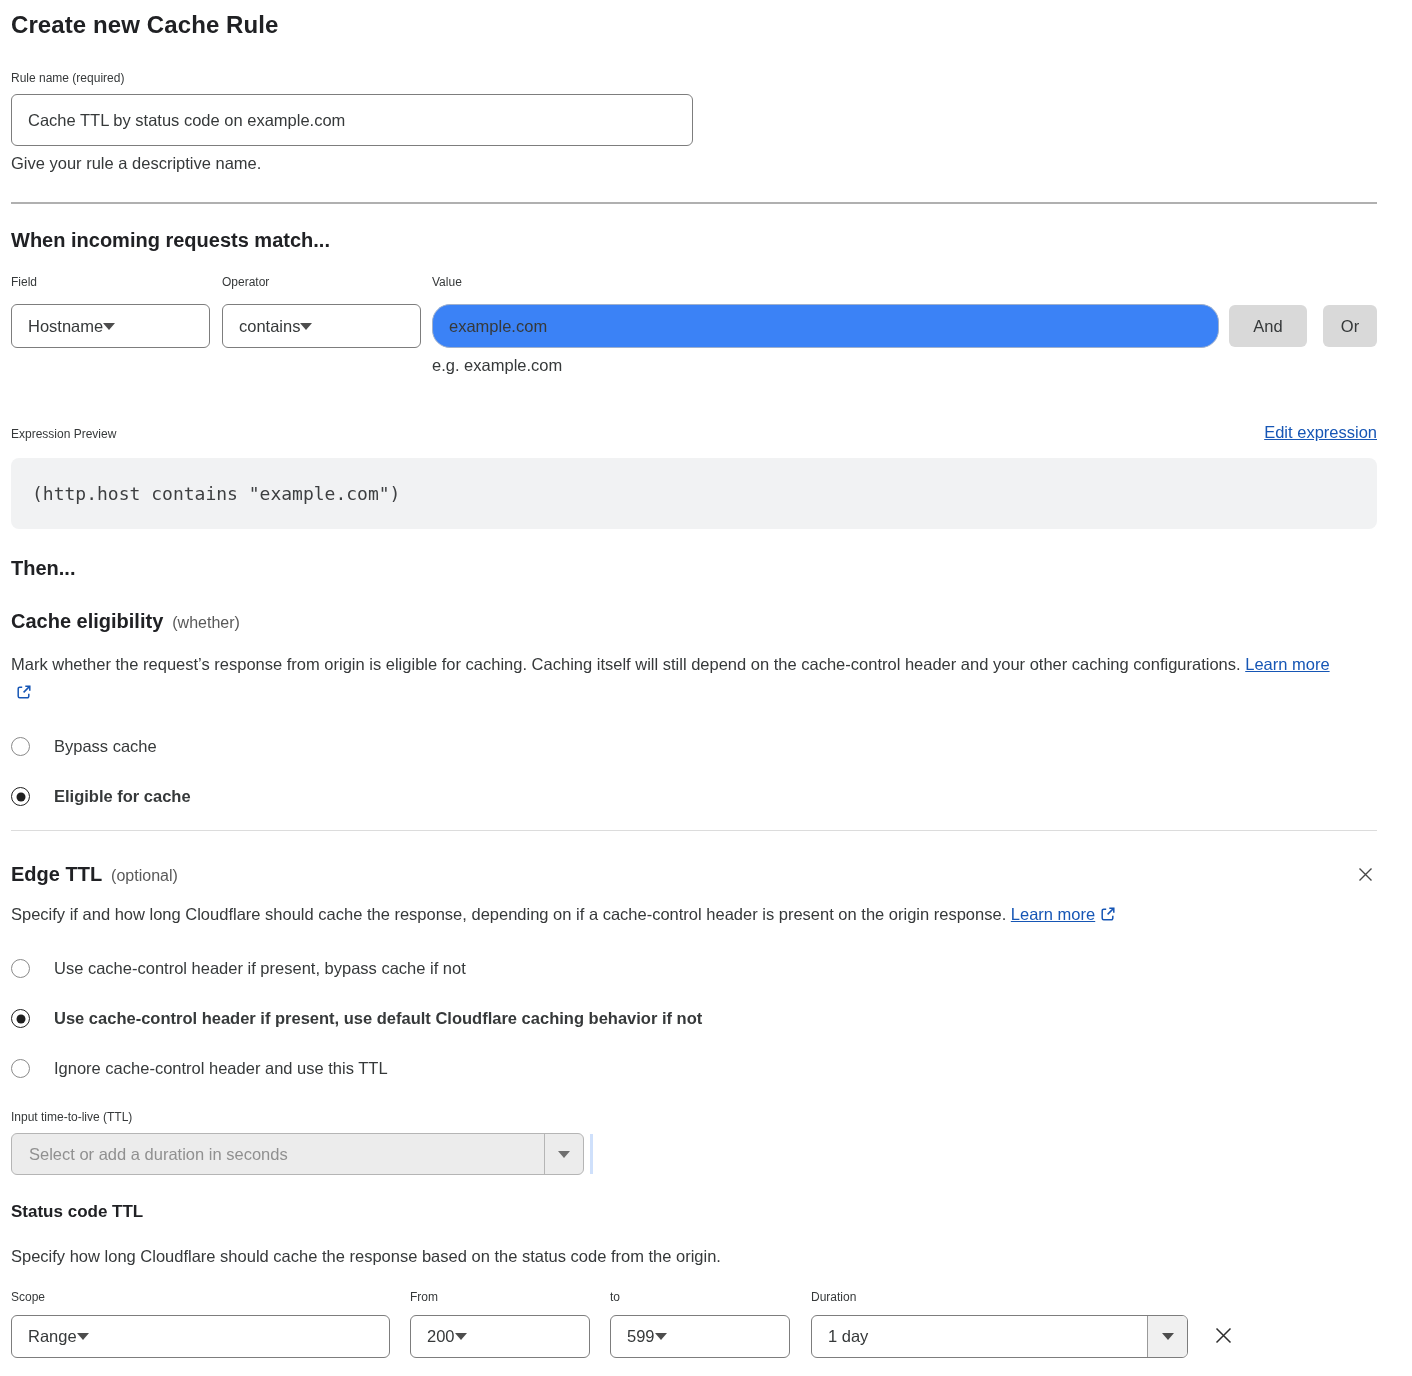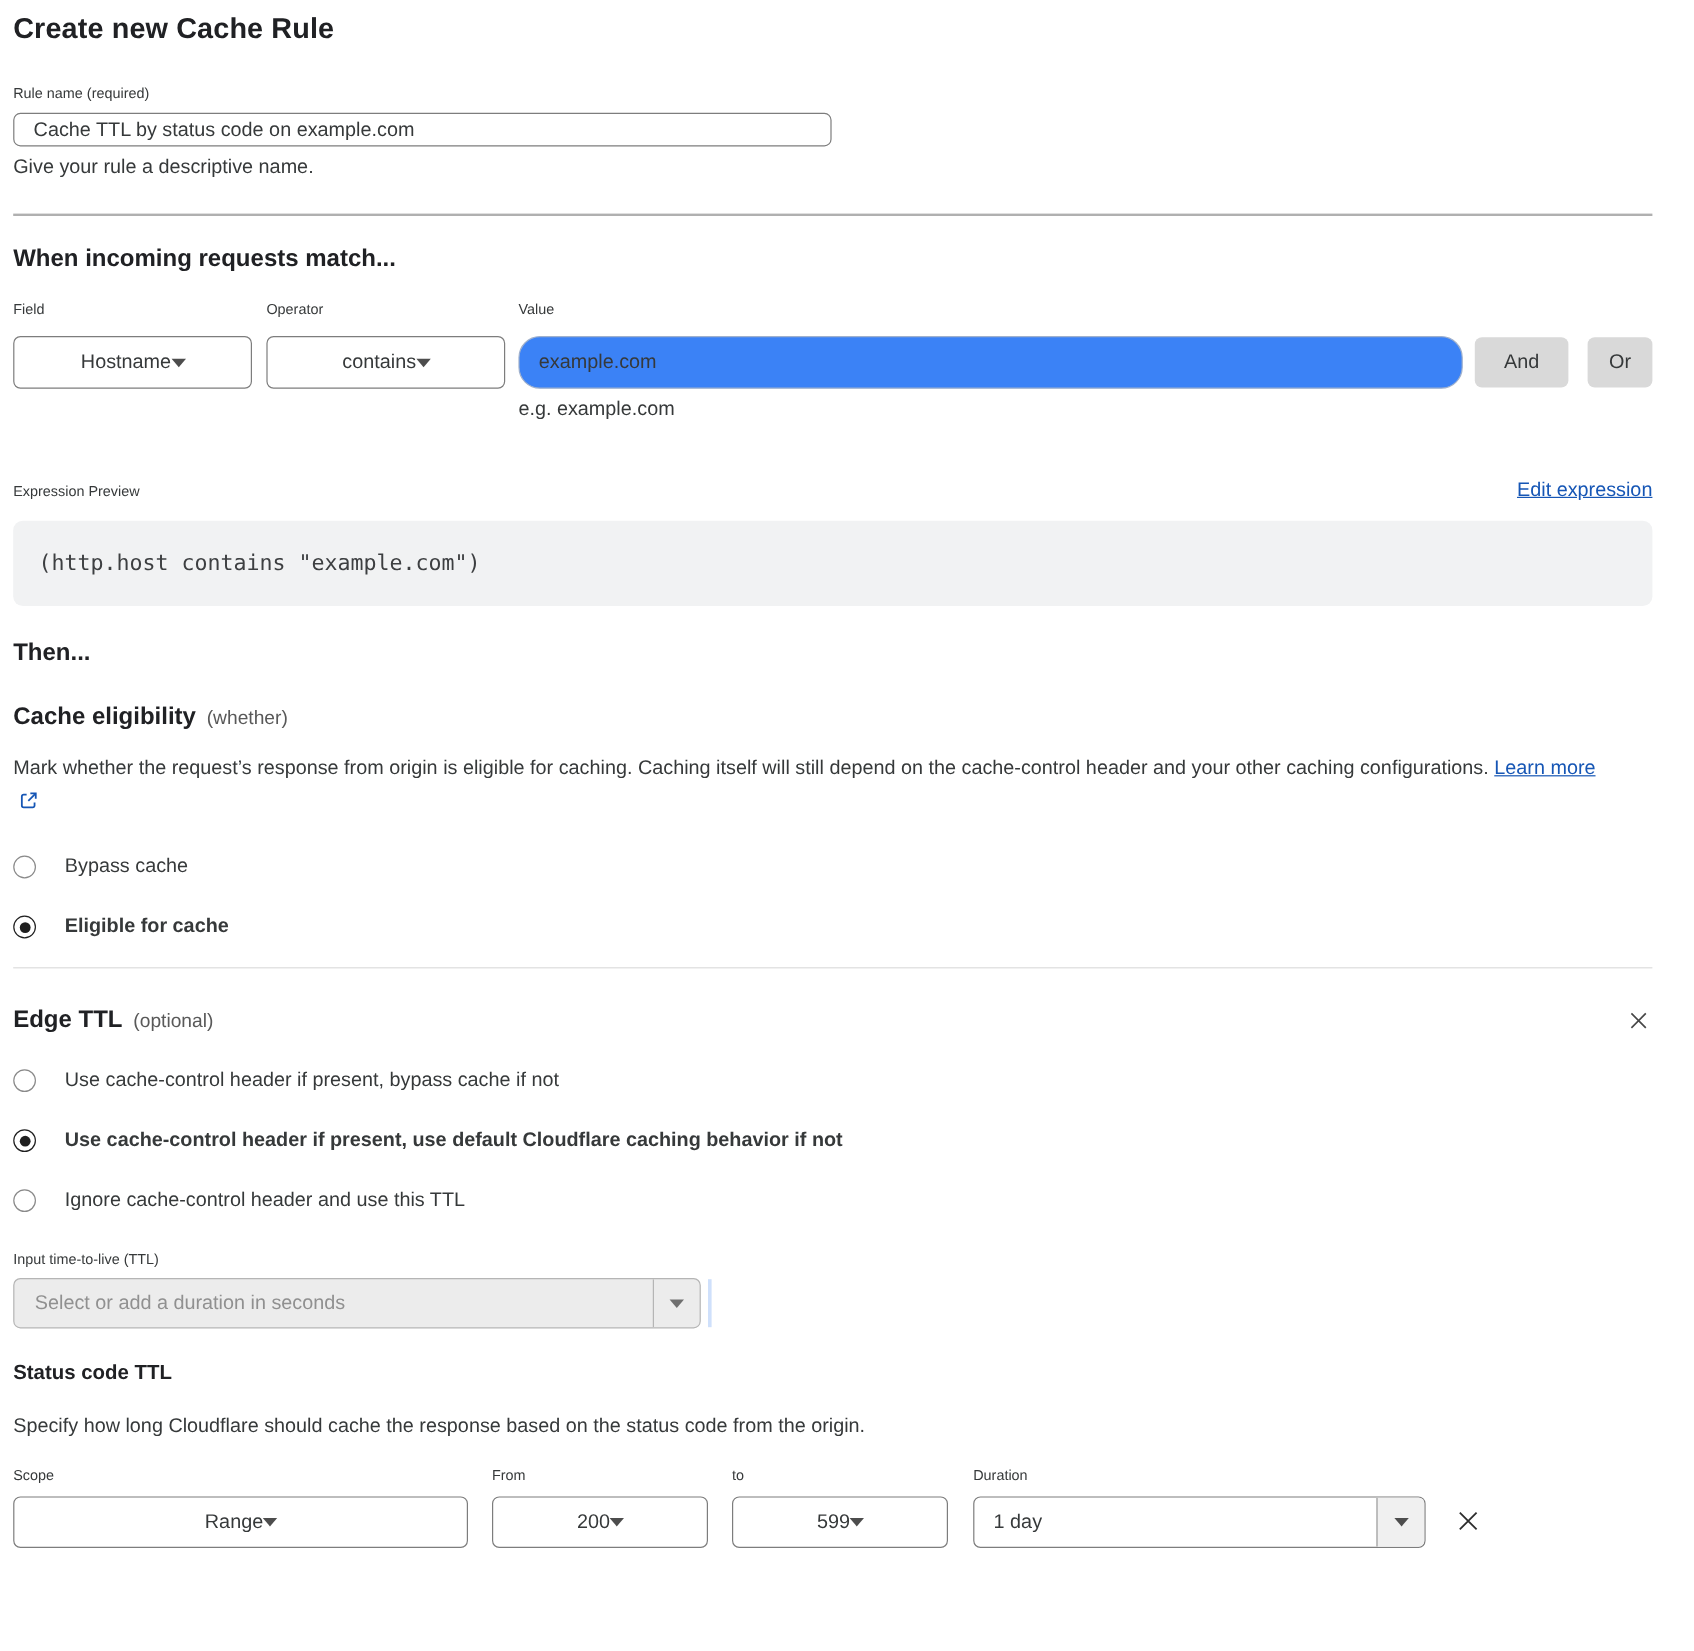--- a/index.html
+++ b/index.html
@@ -11,37 +11,37 @@
     overflow: hidden;
   }
   .page { padding: 11px 35px 0 11px; }
 
   h1 { font-size: 24px; font-weight: 700; color: #202124; letter-spacing: .1px; }
 
   .field-label { font-size: 12px; color: #36393a; }
   .help-text { font-size: 16.5px; color: #36393a; }
 
   .text-input {
-    display: block; width: 682px; height: 28px;
+    display: block; width: 682px; height: 52px;
     border: 1px solid #7d7d7d; border-radius: 6px;
     padding: 0 16px; font-size: 16.5px; color: #36393a;
     font-family: "Liberation Sans", sans-serif; background: #fff; outline: none;
   }
 
   .divider-strong { border: none; border-top: 2px solid #b0b0b0; }
   .divider-light  { border: none; border-top: 1px solid #dcdcdc; }
 
   h2 { font-size: 20px; font-weight: 700; color: #202124; }
 
   
   .match-row { display: flex; align-items: flex-end; margin-top: 23px; }
   .match-col .field-label { display: block; margin-bottom: 15px; }
   .select-box {
     height: 44px; border: 1px solid #7d7d7d; border-radius: 6px; background: #fff;
-    display: flex; align-items: center; justify-content: center;
+    display: flex; align-items: center; justify-content: flex-start;
     padding: 0 15px 0 16px; font-size: 16.5px; color: #36393a; cursor: pointer;
   }
   .tri { width: 0; height: 0; border-left: 6px solid transparent; border-right: 6px solid transparent; border-top: 7px solid #4d4d4d; flex: 0 0 auto; }
   .value-input {
     width: 100%; height: 44px; border: 1px solid #9fb0cc; border-radius: 18px;
     background: #3b82f6; padding: 0 16px; font-size: 16.5px; color: #36393a;
     font-family: "Liberation Sans", sans-serif; outline: none; display: block;
   }
   .andor-btn {
     height: 42px; border: none; border-radius: 6px; background: #d9d9d9;
@@ -190,20 +190,28 @@
 
   <div class="head-row" style="margin-top:32px;">
     <div class="section-head">
       <h3>Edge TTL</h3>
       <span class="qualifier">(optional)</span>
     </div>
     <button class="close-x"><svg width="19" height="19" viewBox="0 0 19 19">
           <path d="M3.5 3.5l12 12M15.5 3.5l-12 12" stroke="#474747" stroke-width="1.4" fill="none"></path>
         </svg></button>
   </div>
+  <p class="para" style="margin-top:14px; max-width:1110px;">
+    <span>Specify if and how long Cloudflare should cache the response, depending on if a cache-control header is present on the origin response.</span>
+    <a class="link">Learn more</a><span class="ext-icon"><svg width="16" height="16" viewBox="0 0 16 16">
+          <path d="M6.2 3.2H3.7A1.5 1.5 0 0 0 2.2 4.7v7.6a1.5 1.5 0 0 0 1.5 1.5h7.6a1.5 1.5 0 0 0 1.5-1.5V9.8" fill="none" stroke="#1656b5" stroke-width="1.5"></path>
+          <path d="M9.3 2.2h4.5v4.5" fill="none" stroke="#1656b5" stroke-width="1.5"></path>
+          <path d="M13.6 2.4 7.6 8.4" fill="none" stroke="#1656b5" stroke-width="1.5"></path>
+        </svg></span>
+  </p>
 
   <div class="radio-row">
     <span class="radio"></span>
     <span class="radio-label">Use cache-control header if present, bypass cache if not</span>
   </div>
   <div class="radio-row" style="margin-top:31px;">
     <span class="radio checked"></span>
     <span class="radio-label bold">Use cache-control header if present, use default Cloudflare caching behavior if not</span>
   </div>
   <div class="radio-row" style="margin-top:31px;">

